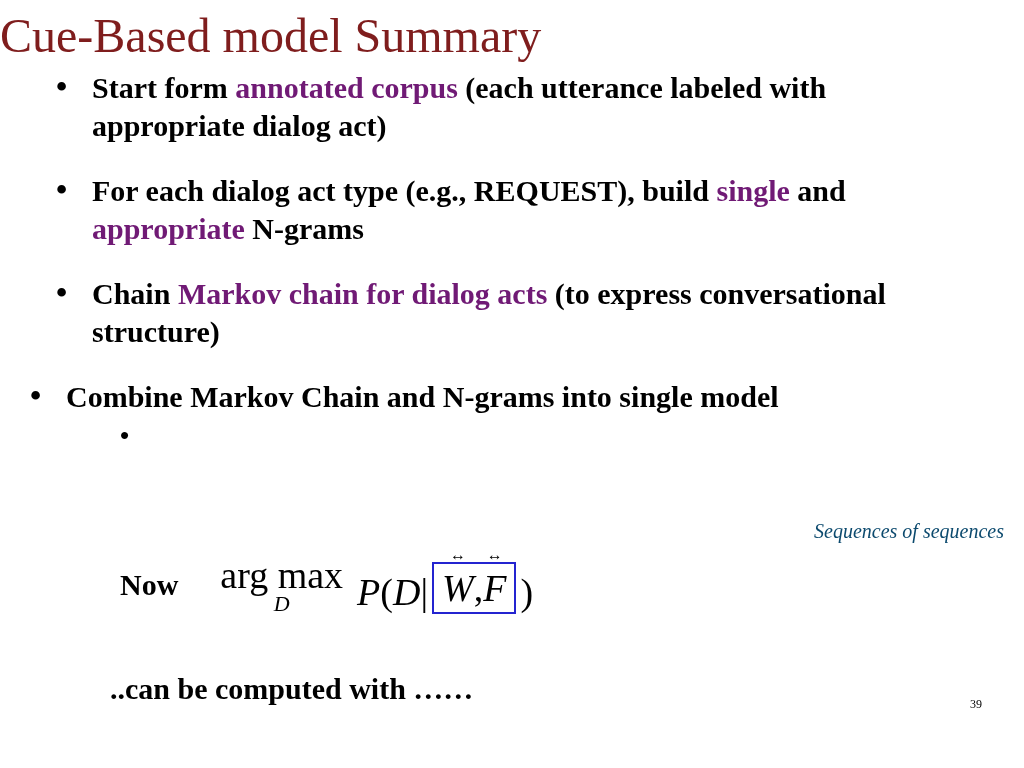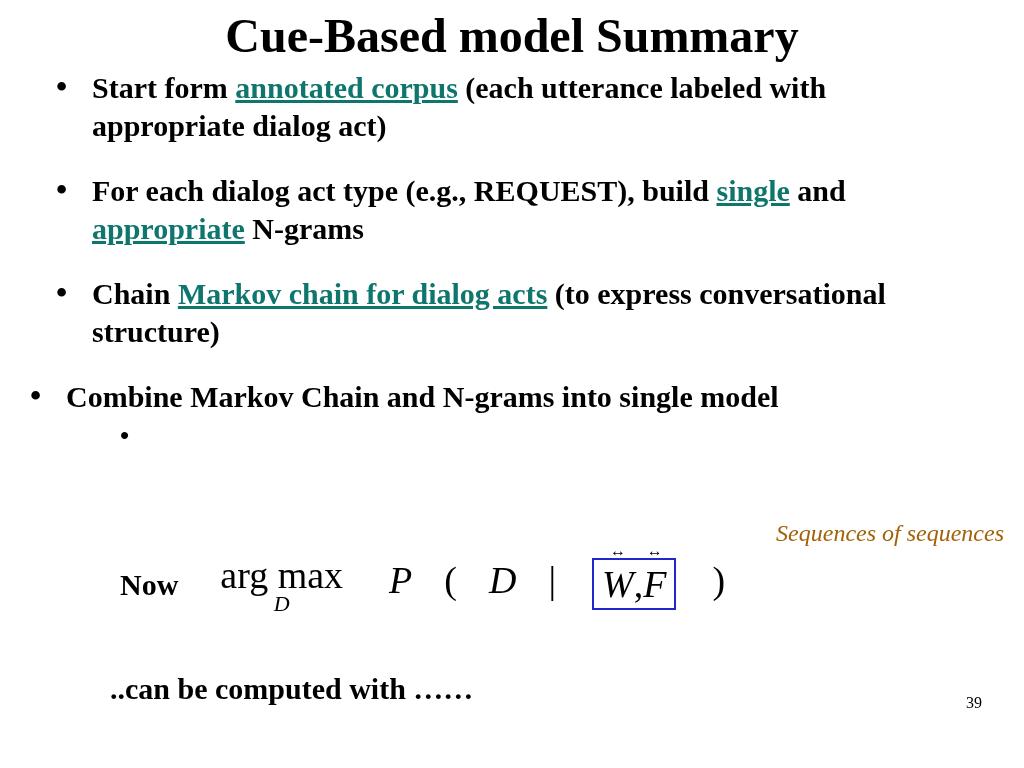--- a/index.html
+++ b/index.html
@@ -12,24 +12,24 @@
     color: #000;
     overflow: hidden;
   }
   .slide {
     position: relative;
     width: 1024px;
     height: 768px;
     box-sizing: border-box;
   }
   .title {
-    text-align: center;
+    text-align: left;
     font-size: 48px;
-    color: #000000;
-    font-weight: bold;
+    color: #7f1d1d;
+    font-weight: normal;
     margin-top: 8px;
     margin-bottom: 6px;
   }
   ul.bullets {
     list-style: none;
     padding: 0 44px 0 56px;
     margin: 0;
     font-size: 30px;
     font-weight: bold;
     line-height: 1.25;
@@ -80,30 +80,29 @@
     padding-left: 28px;
   }
   .sub > li::before {
     content: "•";
     position: absolute;
     left: 0;
     top: 0;
     font-size: 26px;
   }
   .hl {
-    color: #0f766e;
-    text-decoration: underline;
+    color: #701a75;
   }
   .annotation {
     position: absolute;
     right: 20px;
     top: 512px;
-    color: #a16207;
+    color: #0c4a6e;
     font-style: italic;
-    font-size: 24px;
+    font-size: 20px;
     font-weight: normal;
   }
   .formula-row {
     position: absolute;
     left: 120px;
     top: 550px;
     display: flex;
     align-items: flex-start;
     font-weight: bold;
   }
@@ -111,22 +110,21 @@
     font-size: 30px;
     margin-right: 42px;
     margin-top: 10px;
   }
   .formula {
     font-family: "Times New Roman", Times, serif;
     font-weight: normal;
     font-size: 38px;
     position: relative;
     display: flex;
-    align-items: flex-start;
-    gap: 32px;
+    align-items: flex-end;
   }
   .argmax {
     display: inline-flex;
     flex-direction: column;
     align-items: center;
     line-height: 0.9;
     margin-right: 14px;
   }
   .argmax .top {
     font-size: 38px;
@@ -164,21 +162,21 @@
     left: 110px;
     top: 664px;
     font-size: 30px;
     font-weight: bold;
   }
   .pagenum {
     position: absolute;
     right: 42px;
     bottom: 64px;
     font-family: "Times New Roman", Times, serif;
-    font-size: 16px;
+    font-size: 12px;
     font-weight: normal;
   }
 </style>
 </head>
 <body>
 
 <div class="slide">
 
   <div class="title">Cue-Based model Summary</div>
 

